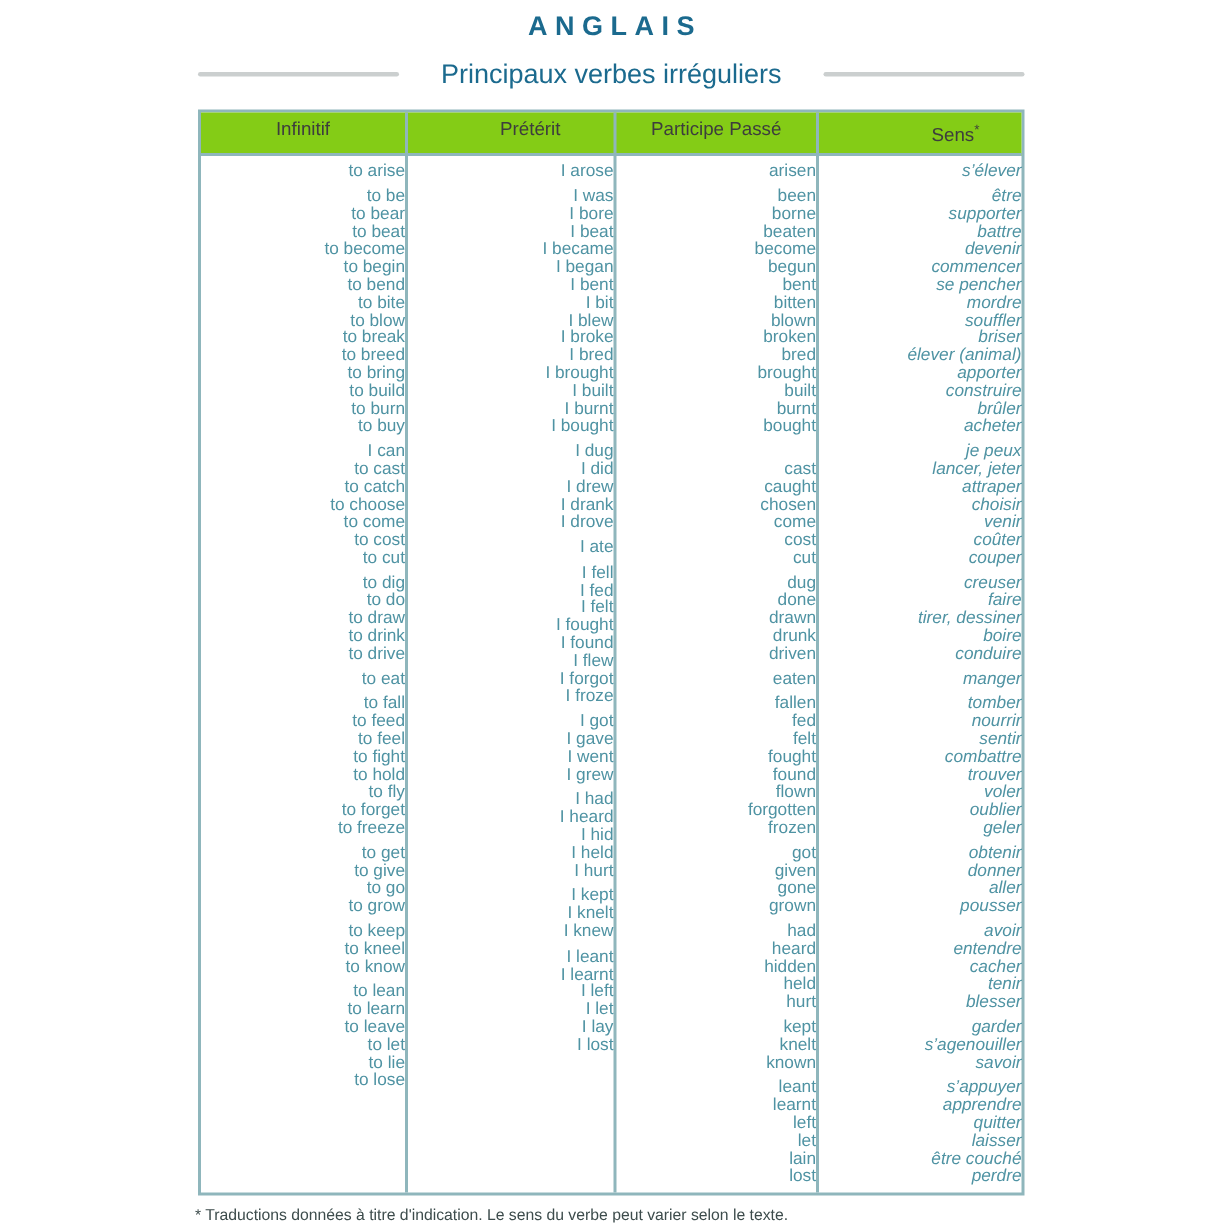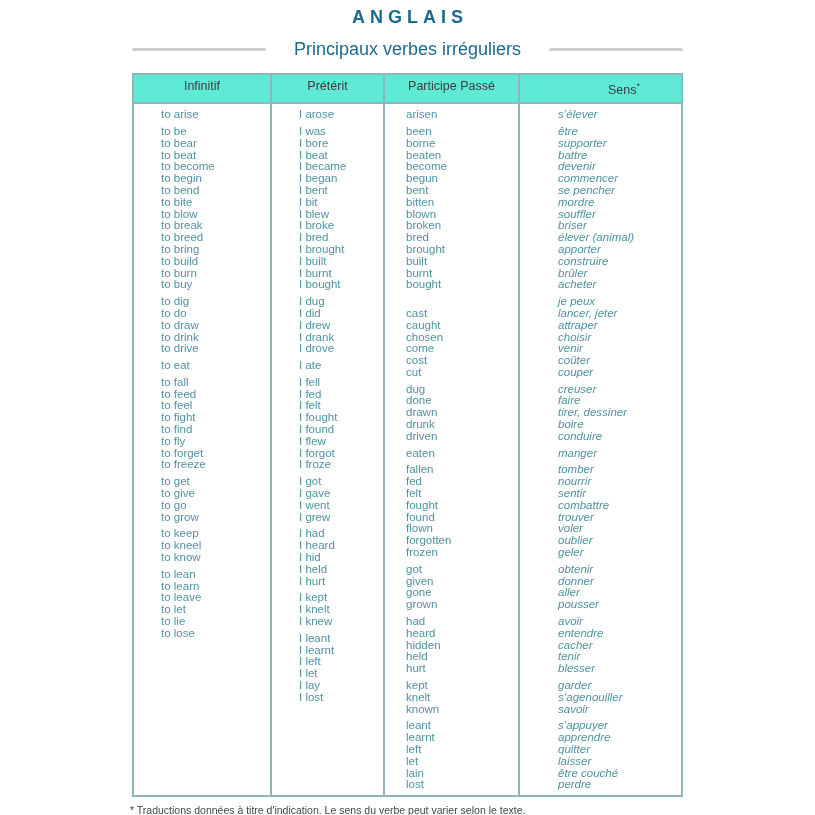--- a/index.html
+++ b/index.html
@@ -45,43 +45,44 @@
   }
 
   .vtable {
     width: 551px;
     margin: 13px auto 0 auto;
     border: 2px solid #8fb6bc;
     box-sizing: border-box;
   }
   .thead {
     display: flex;
-    background: #5eead4;
+    background: #84cc16;
     border-bottom: 2px solid #8fb6bc;
   }
   .th {
     box-sizing: border-box;
     padding: 4px 0 5px 0;
     text-align: center;
     color: #3d3d3d;
     font-size: 12.5px;
     line-height: 14px;
     border-right: 2px solid #8fb6bc;
   }
   .th sup { font-size: 9px; }
   .c0 { width: 138px; }
-  .c1 { width: 113px; }
+  .c1 { width: 113px; margin-left: 26px; }
   .c2 { width: 135px; }
   .c3 { flex: 1; border-right: none; padding-left: 47px; }
 
   .tbody { display: flex; }
   .tcol {
     box-sizing: border-box;
     padding: 5px 0 4px 0;
     border-right: 2px solid #8fb6bc;
+    text-align: right;
   }
   .tcol.c3 { border-right: none; }
   .tgroup + .tgroup { margin-top: 5px; }
   .trow {
     height: 11.8px;
     line-height: 11.8px;
     font-size: 11.5px;
     color: #4f93a3;
     white-space: nowrap;
     overflow: visible;
@@ -132,35 +133,44 @@
             <div class="trow">to bite</div>
             <div class="trow">to blow</div>
             <div class="trow">to break</div>
             <div class="trow">to breed</div>
             <div class="trow">to bring</div>
             <div class="trow">to build</div>
             <div class="trow">to burn</div>
             <div class="trow">to buy</div>
           </div>
           <div class="tgroup">
+            <div class="trow">I can</div>
+            <div class="trow">to cast</div>
+            <div class="trow">to catch</div>
+            <div class="trow">to choose</div>
+            <div class="trow">to come</div>
+            <div class="trow">to cost</div>
+            <div class="trow">to cut</div>
+          </div>
+          <div class="tgroup">
             <div class="trow">to dig</div>
             <div class="trow">to do</div>
             <div class="trow">to draw</div>
             <div class="trow">to drink</div>
             <div class="trow">to drive</div>
           </div>
           <div class="tgroup">
             <div class="trow">to eat</div>
           </div>
           <div class="tgroup">
             <div class="trow">to fall</div>
             <div class="trow">to feed</div>
             <div class="trow">to feel</div>
             <div class="trow">to fight</div>
-            <div class="trow">to find</div>
+            <div class="trow">to hold</div>
             <div class="trow">to fly</div>
             <div class="trow">to forget</div>
             <div class="trow">to freeze</div>
           </div>
           <div class="tgroup">
             <div class="trow">to get</div>
             <div class="trow">to give</div>
             <div class="trow">to go</div>
             <div class="trow">to grow</div>
           </div>

